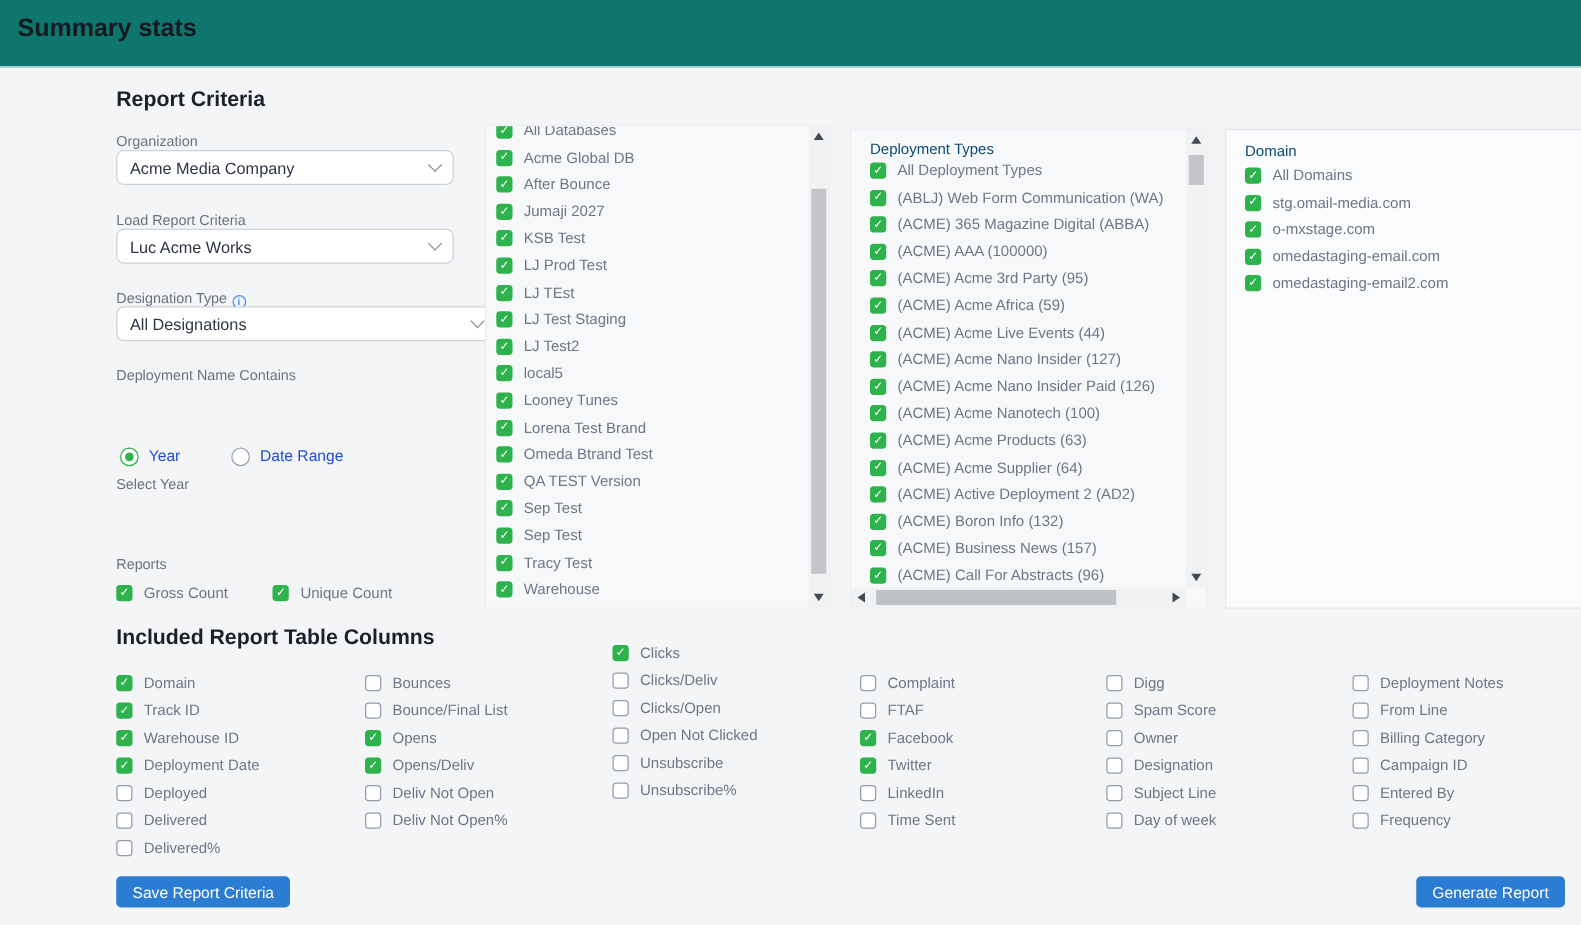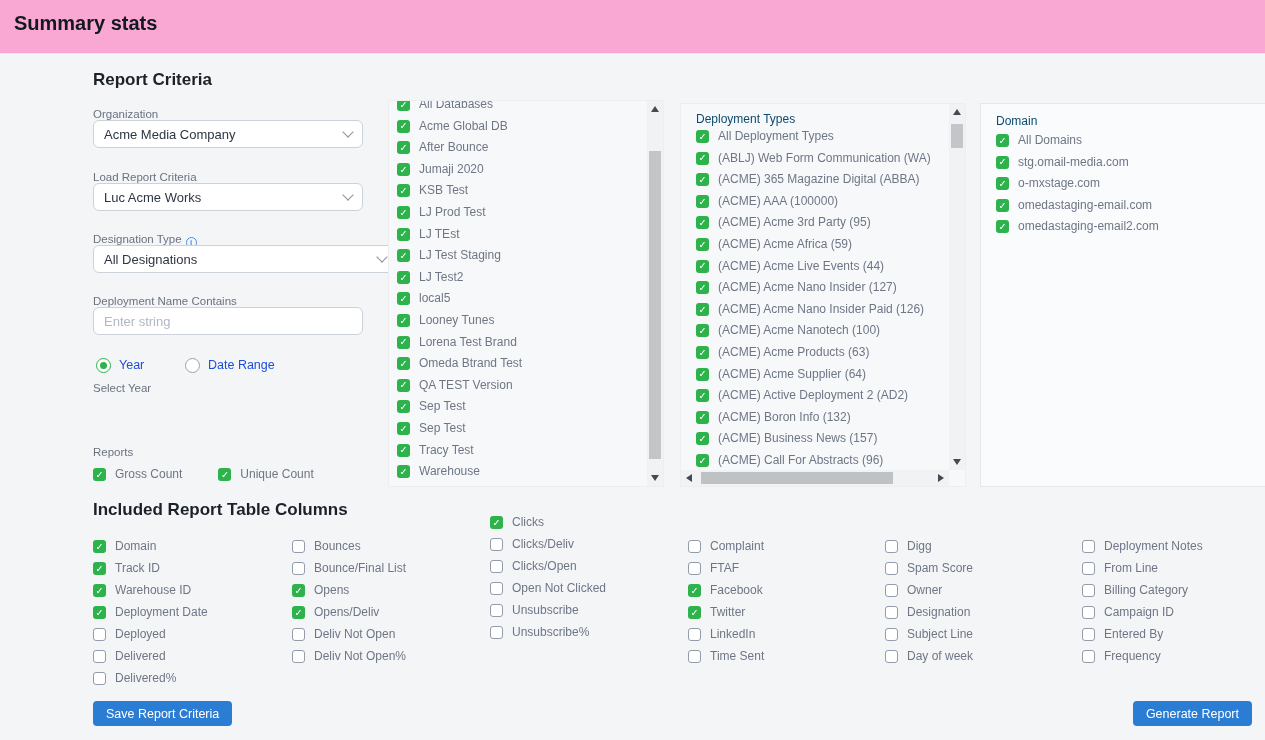--- a/index.html
+++ b/index.html
@@ -7,21 +7,21 @@
     --blue:#2b7cd3;
     --page-bg:#f4f5f7;
     --item-text:#6e7686;
     --label-text:#6a7280;
   }
   *{margin:0;padding:0;box-sizing:border-box;}
   body{font-family:"Liberation Sans","DejaVu Sans",sans-serif;background:#fff;}
   .screen{position:relative;width:1265px;height:740px;background:var(--page-bg);overflow:hidden;}
 
   
-  .header{position:absolute;top:0;left:0;right:0;height:54px;background:#f9a8d4;border-bottom:1px solid #e7e9ec;}
+  .header{position:absolute;top:0;left:0;right:0;height:54px;background:#0f766e;border-bottom:1px solid #e7e9ec;}
   .page-title{position:absolute;left:14px;top:12px;font-size:20px;font-weight:600;color:#14181f;}
 
   .section-heading{position:absolute;font-size:17px;font-weight:700;color:#1b202a;white-space:nowrap;}
 
   
   .field-label{position:absolute;font-size:11.5px;color:var(--label-text);white-space:nowrap;}
   .select,.text-input{position:absolute;height:28px;background:#fff;border:1px solid #ccd2da;border-radius:6px;display:flex;align-items:center;padding:0 10px;font-size:13px;color:#2e3643;}
   .select{justify-content:space-between;cursor:pointer;}
   .select-text{white-space:nowrap;}
   .chevron{width:8px;height:8px;border-right:1.7px solid #8b929e;border-bottom:1.7px solid #8b929e;transform:rotate(45deg);margin-top:-4px;flex:0 0 auto;}
@@ -95,21 +95,20 @@
 
   <div class="field-label" style="left:93px;top:233px;">
     <span>Designation Type</span><span class="info-icon">i</span>
   </div>
   <div class="select" style="left:93px;top:245px;width:304px;">
     <span class="select-text">All Designations</span>
     <span class="chevron"></span>
   </div>
 
   <div class="field-label" style="left:93px;top:295px;">Deployment Name Contains</div>
-  <input class="text-input" style="left: 93px; top: 307px;" placeholder="Enter string">
 
   <div>
 
   <label class="radio-row" style="left: 96px; top: 357px;">
         <span class="radio on"></span>
         <span class="radio-label">Year</span>
       </label>
       <label class="radio-row" style="left: 185px; top: 357px;">
         <span class="radio off"></span>
         <span class="radio-label">Date Range</span>
@@ -141,21 +140,21 @@
         <div class="row">
           <span class="cb on"></span>
           <span class="row-label">Acme Global DB</span>
         </div>
         <div class="row">
           <span class="cb on"></span>
           <span class="row-label">After Bounce</span>
         </div>
         <div class="row">
           <span class="cb on"></span>
-          <span class="row-label">Jumaji 2020</span>
+          <span class="row-label">Jumaji 2027</span>
         </div>
         <div class="row">
           <span class="cb on"></span>
           <span class="row-label">KSB Test</span>
         </div>
         <div class="row">
           <span class="cb on"></span>
           <span class="row-label">LJ Prod Test</span>
         </div>
         <div class="row">

